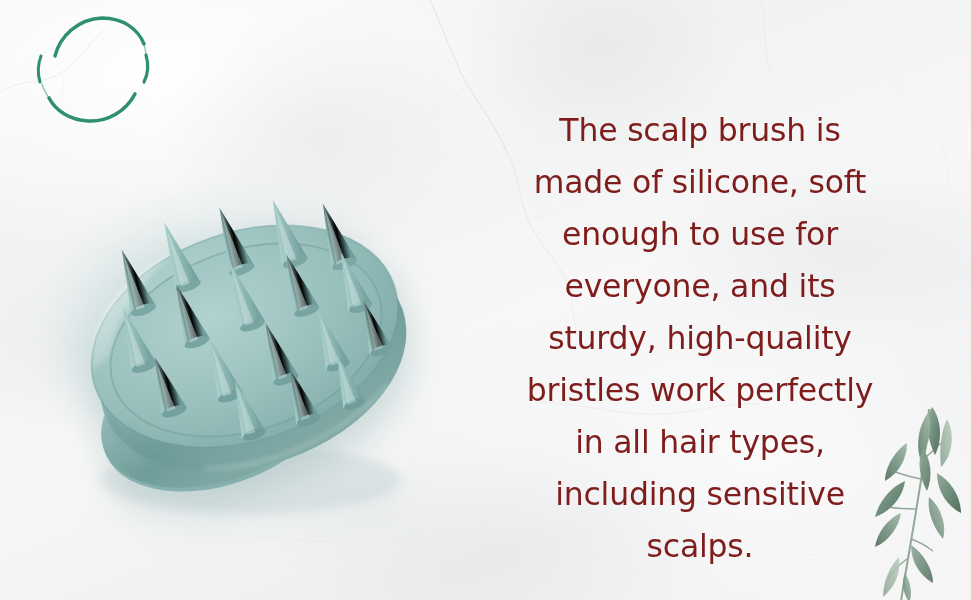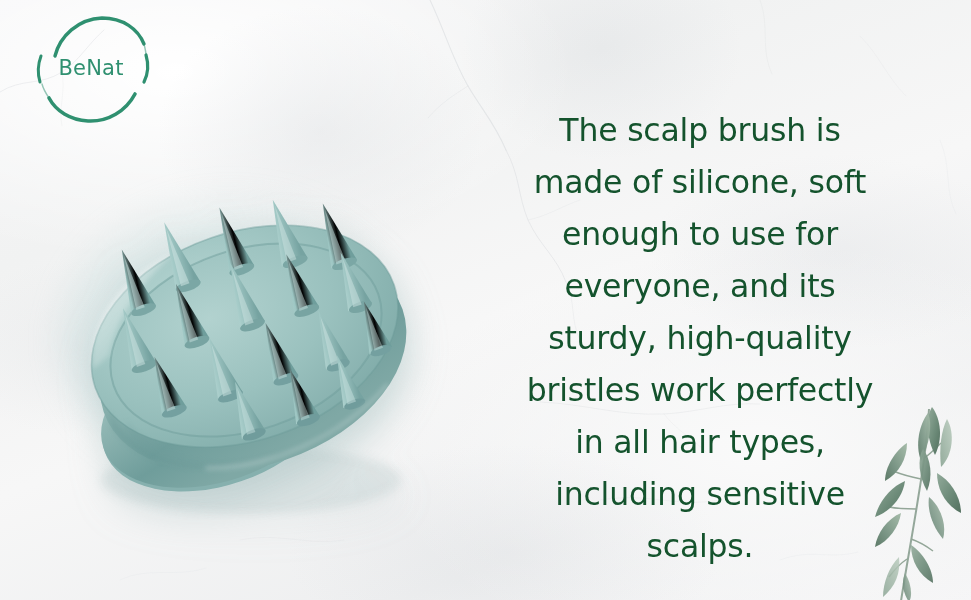--- a/index.html
+++ b/index.html
@@ -90,21 +90,21 @@
     filter: drop-shadow(4px 16px 18px rgba(120,160,160,.30));
   }
 
   
   .copy {
     position: absolute;
     left: 500px;
     top: 104px;
     width: 400px;
     text-align: center;
-    color: #14532d;
+    color: #7f1d1d;
     font-family: "DejaVu Sans", sans-serif;
     font-size: 31.5px;
     line-height: 52px;
     letter-spacing: -0.2px;
     font-weight: 400;
     white-space: pre-line;
   }
 
   
   .branch {
@@ -154,21 +154,20 @@
         <path d="M118 45 C 121 55, 120 64, 116 72" stroke-width="3.2"></path>
 
         <path d="M107 84 C 98 101, 80 112, 60 111 C 42 110, 28 101, 21 88" stroke-width="3.6"></path>
 
         <path d="M12 72 C 9 62, 10 54, 13 46" stroke-width="3.0"></path>
 
         <path d="M21 88 C 17 82, 15 78, 14 74" stroke-width="1.4" opacity=".5"></path>
         <path d="M116 34 C 117 38, 118 42, 118 45" stroke-width="1.4" opacity=".5"></path>
       </g>
     </svg>
-    <div class="logo-text">BeNat</div>
   </div>
 
   <div class="product">
     <div class="glow"></div>
 
     <svg class="brush-svg" viewBox="0 0 400 370">
       <defs>
 
         <linearGradient id="gSide" x1="0" y1="0" x2="0.35" y2="1">
           <stop offset="0%" stop-color="#a9cac7"></stop>

